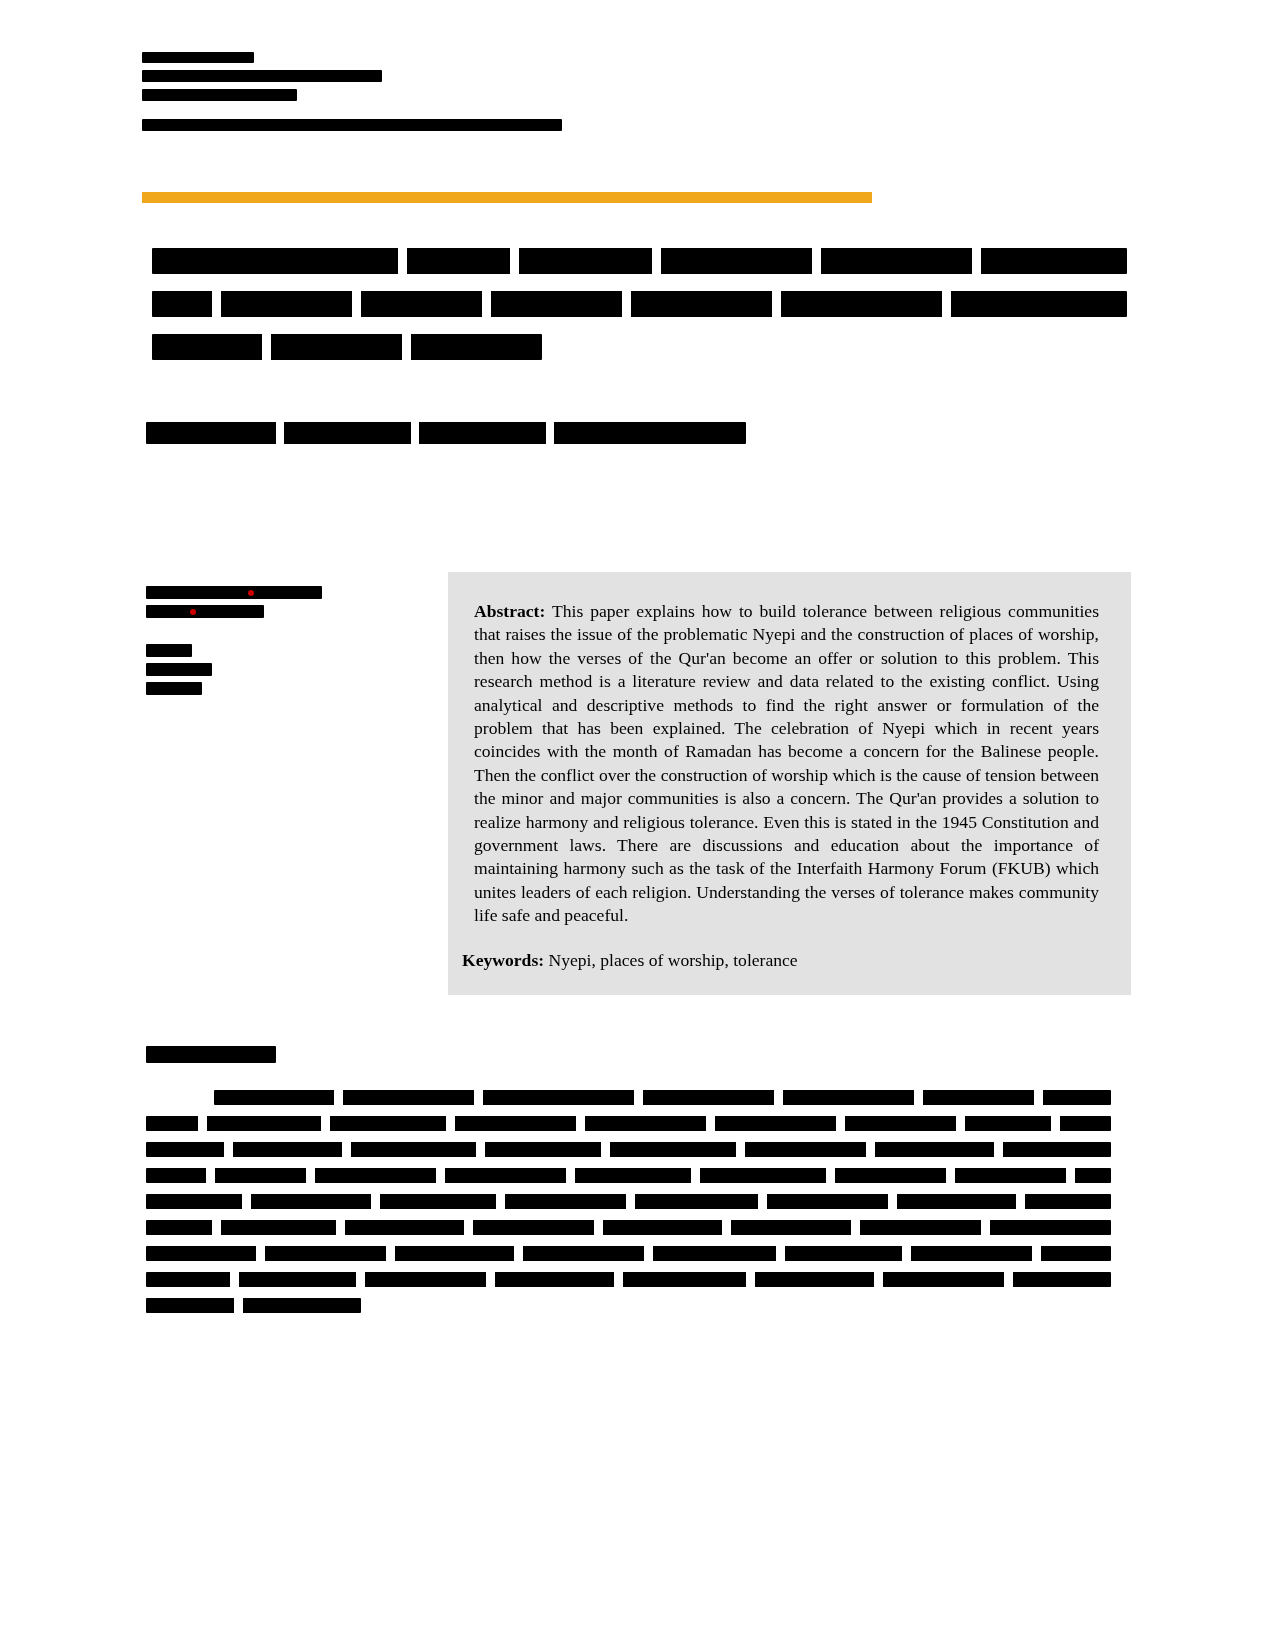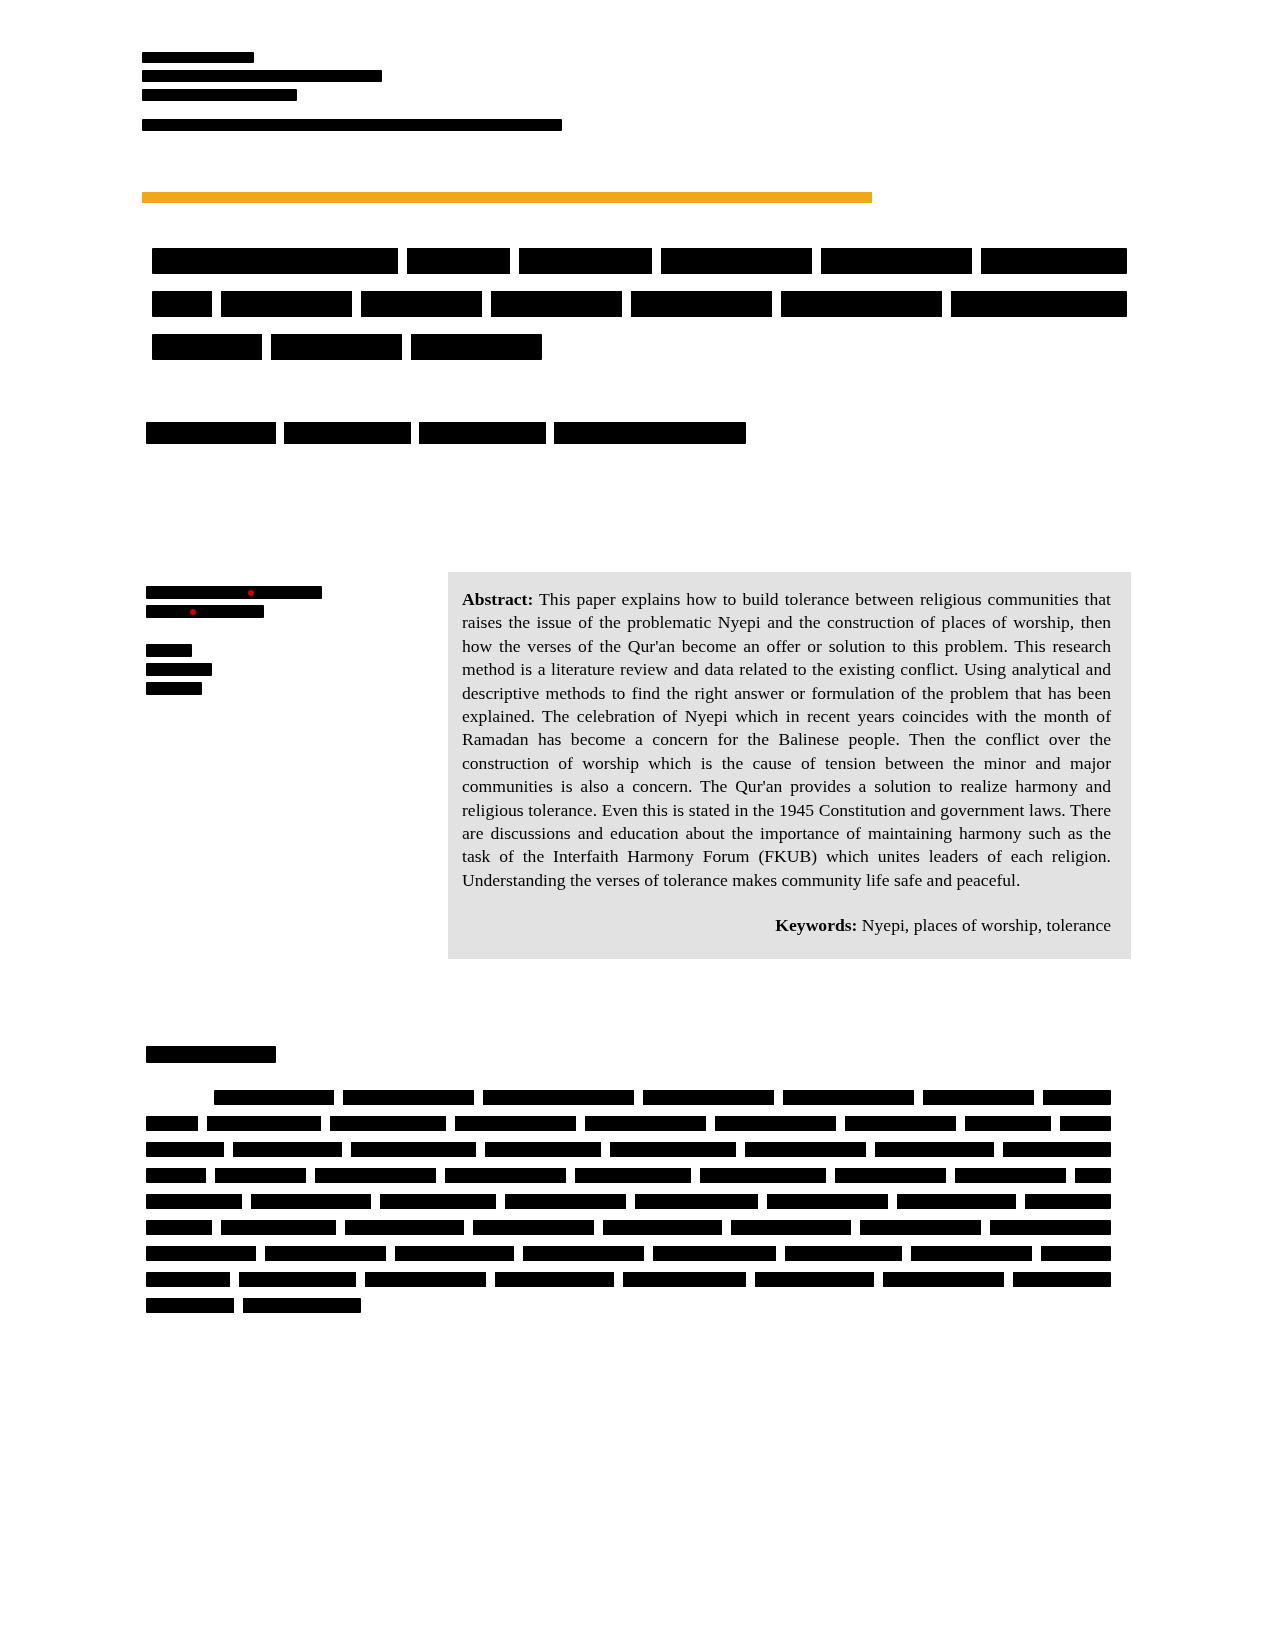--- a/index.html
+++ b/index.html
@@ -140,30 +140,30 @@
     width: 683px;
     background: #e2e2e2;
     padding: 16px 20px 22px 14px;
     box-sizing: border-box;
   }
   .abstract-text {
     font-family: "Liberation Serif", serif;
     font-size: 17.6px;
     line-height: 1.33;
     text-align: justify;
-    margin: 0;
+    margin: 12px;
     color: #000;
   }
   .abstract-text b { font-weight: bold; }
   .keywords {
     font-family: "Liberation Serif", serif;
     font-size: 17.6px;
     line-height: 1.33;
     margin: 22px 0 0 0;
-    text-align: right;
+    text-align: left;
   }
 
   
   .section-head {
     position: absolute;
     left: 146px;
     top: 1046px;
     width: 130px;
     height: 17px;
     background: #000;

